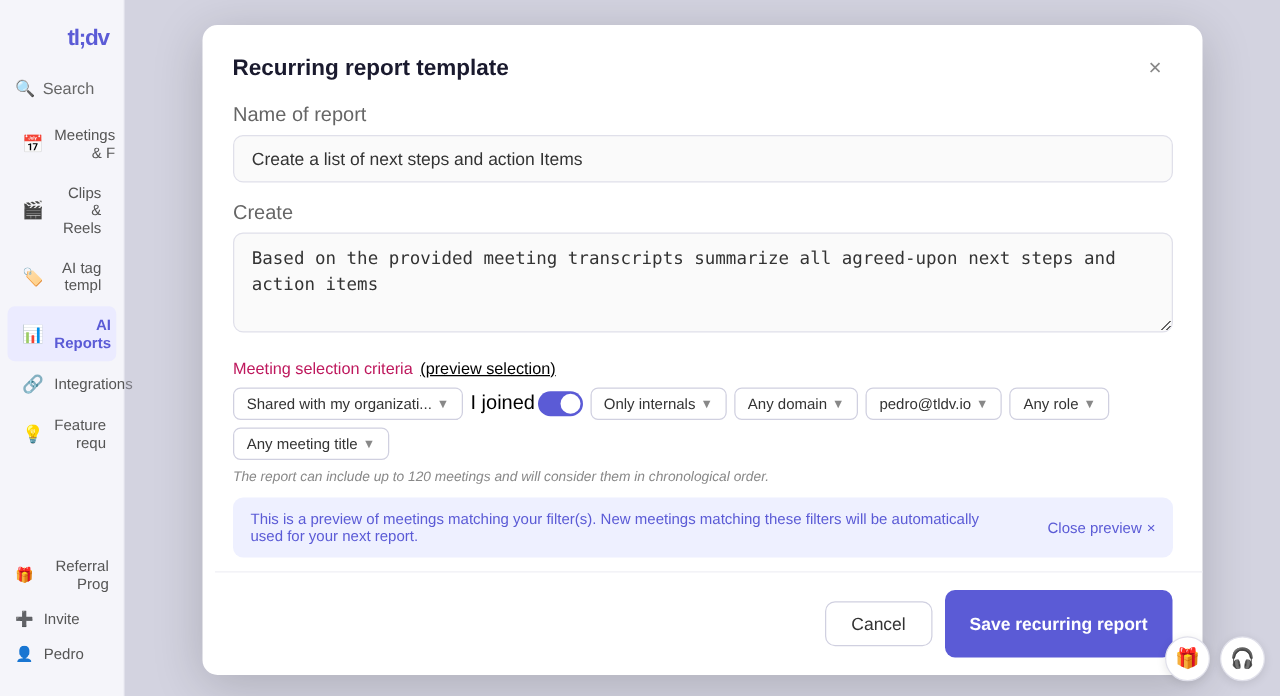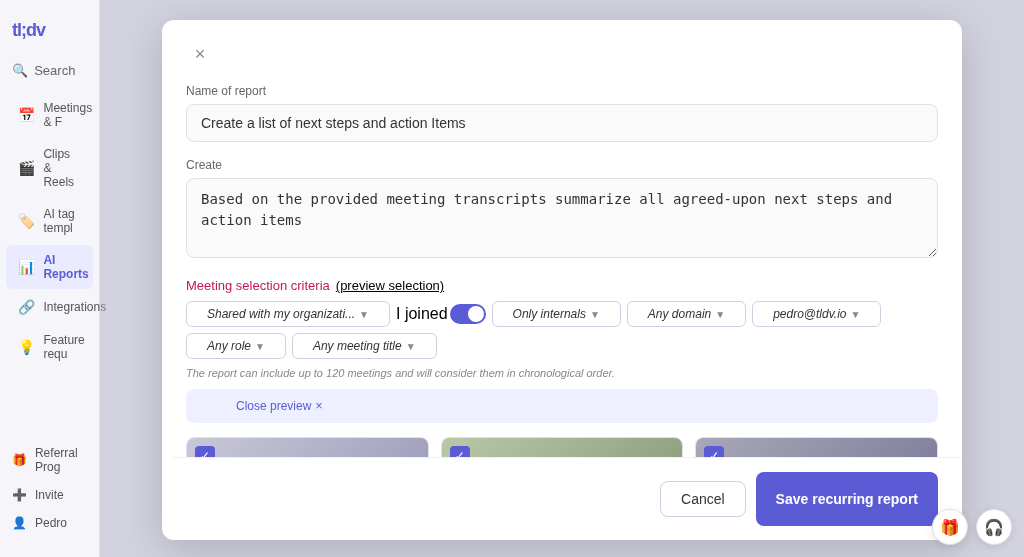--- a/index.html
+++ b/index.html
@@ -15,20 +15,21 @@
     
     .sidebar {
       width: 100px;
       background: #f5f5fa;
       height: 557px;
       display: flex;
       flex-direction: column;
       padding: 12px 0;
       border-right: 1px solid #e0e0ea;
       flex-shrink: 0;
+      text-align: right;
     }
     .sidebar-logo {
       padding: 8px 12px 16px;
       font-weight: 800;
       font-size: 18px;
       color: #5b5bd6;
       letter-spacing: -1px;
     }
     .sidebar-search {
       display: flex;
@@ -137,21 +138,21 @@
       border-radius: 4px;
     }
 
     .modal-body {
       flex: 1;
       overflow-y: auto;
       padding: 0 24px;
     }
 
     .form-label {
-      font-size: 12px;
+      font-size: 16px;
       color: #666;
       margin-bottom: 6px;
       display: block;
     }
 
     .form-input {
       width: 100%;
       border: 1px solid #e0e0ea;
       border-radius: 8px;
       padding: 10px 14px;
@@ -195,27 +196,26 @@
       text-decoration: underline;
       cursor: pointer;
     }
 
     .select-pill {
       display: flex;
       align-items: center;
       gap: 4px;
       border: 1px solid #d0d0e0;
       border-radius: 6px;
-      padding: 5px 20px;
+      padding: 5px 10px;
       font-size: 12px;
       color: #333;
       background: white;
       cursor: pointer;
       white-space: nowrap;
-      font-style: italic;
     }
     .select-pill .chevron {
       font-size: 10px;
       color: #888;
     }
 
     
     .toggle-container {
       display: flex;
       align-items: center;
@@ -428,20 +428,21 @@
       <span>Pedro</span>
     </div>
   </div>
 </div>
 
 <div class="main-content">
   <div class="bg-overlay"></div>
 
   <div class="modal-container">
     <div class="modal-header">
+      <span class="modal-title">Recurring report template</span>
       <button class="modal-close">×</button>
     </div>
 
     <div class="modal-body">
       
       <label class="form-label">Name of report</label>
       <input class="form-input" type="text" value="Create a list of next steps and action Items" style="">
 
       
       <label class="form-label">Create</label>
@@ -490,20 +491,21 @@
         <div class="select-pill">
           <span>Any meeting title</span>
           <span class="chevron">▼</span>
         </div>
       </div>
 
       <div class="criteria-info">The report can include up to 120 meetings and will consider them in chronological order.</div>
 
       
       <div class="preview-banner">
+        <span class="preview-banner-text">This is a preview of meetings matching your filter(s). New meetings matching these filters will be automatically used for your next report.</span>
         <div class="preview-banner-close">
           <span>Close preview</span>
           <span>×</span>
         </div>
       </div>
 
       
       <div class="meeting-cards">
         <div class="meeting-card">
           <div class="card-thumb">

